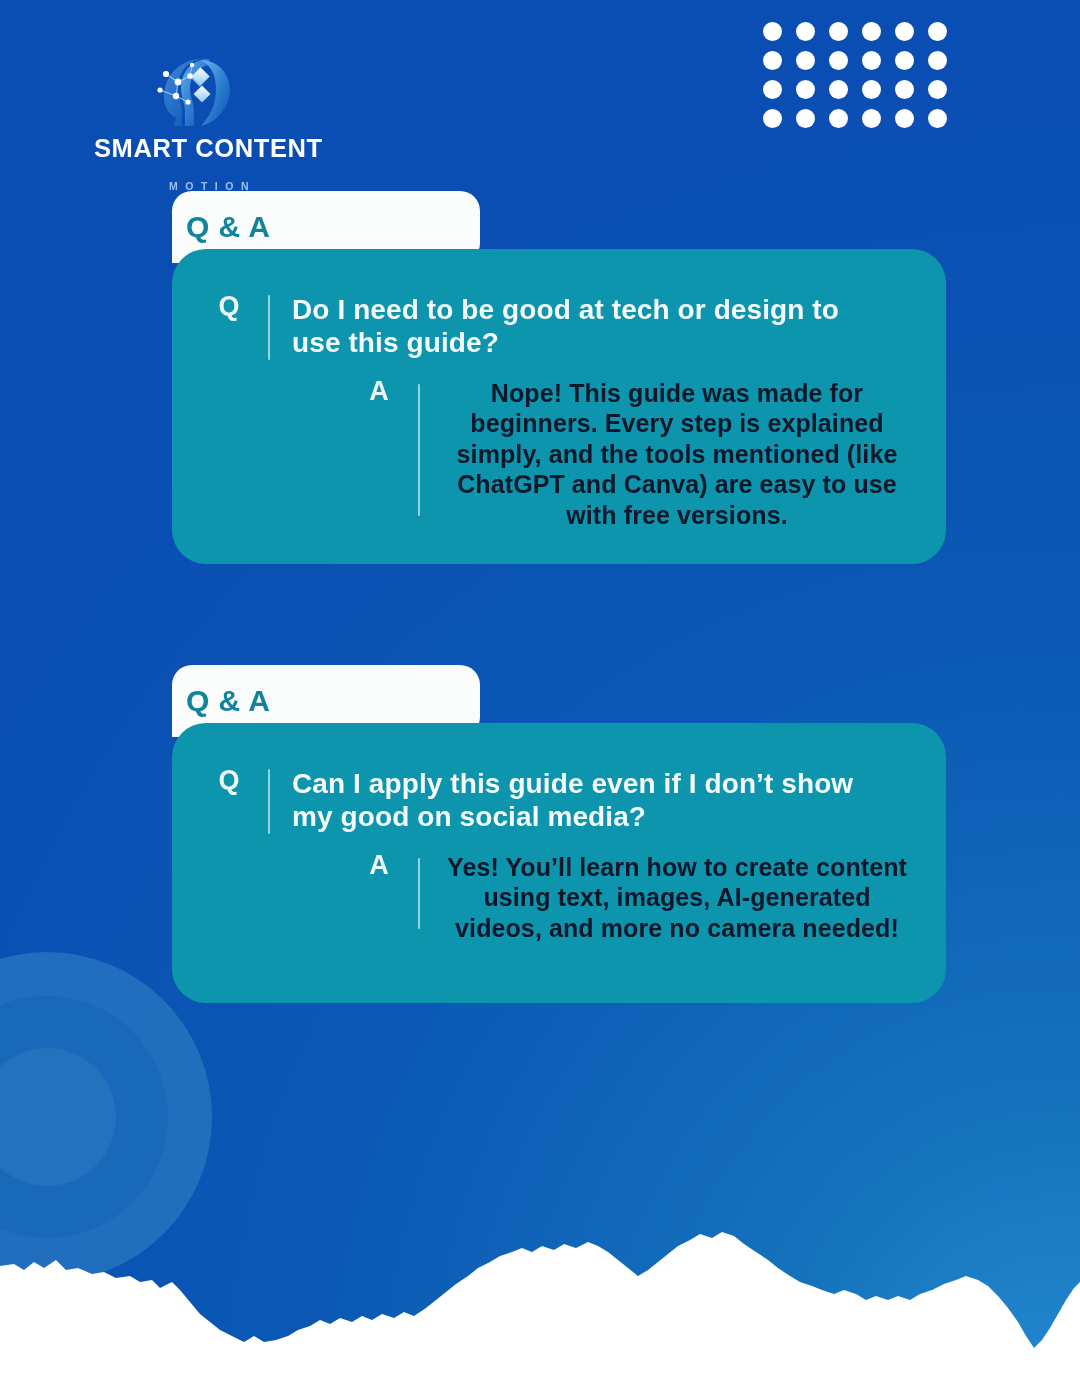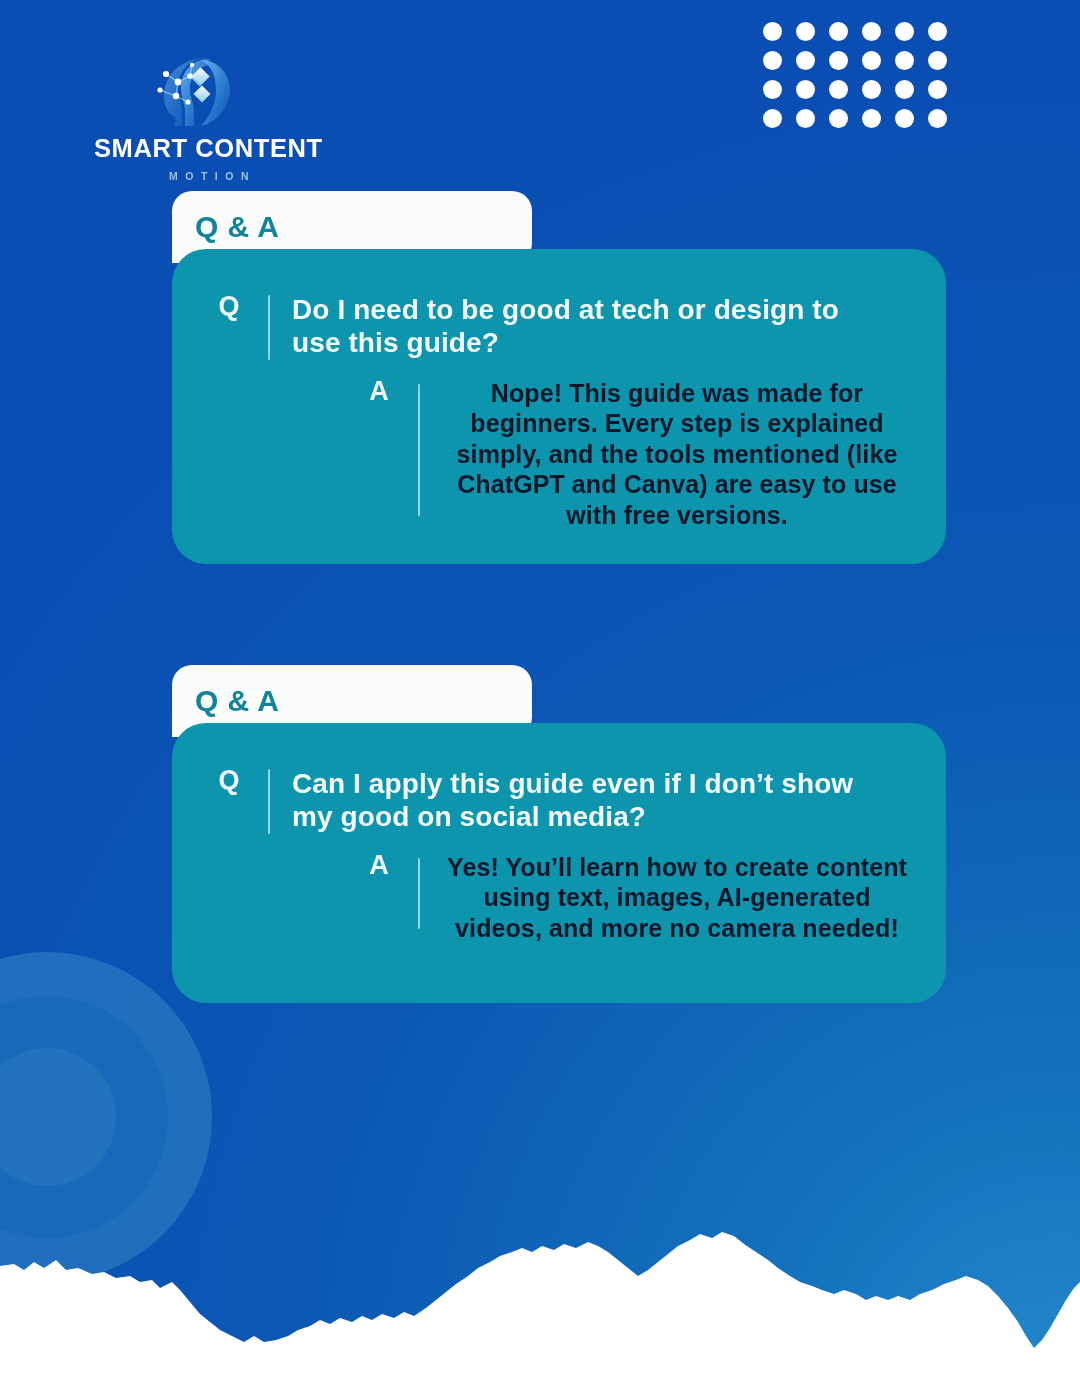--- a/index.html
+++ b/index.html
@@ -51,21 +51,21 @@
     text-align:left;
     line-height:1;
     white-space:nowrap;
   }
   .logo-sub {
     color:#9dc2e8;
     font-size:10.5px;
     font-weight:600;
     letter-spacing:7.5px;
     text-align:center;
-    margin-top:8px;
+    margin-top:18px;
     text-indent:7px;
   }
 
   
   .dot-grid {
     position:absolute; right:133px; top:22px;
     display:grid;
     grid-template-columns:repeat(6, 19px);
     grid-template-rows:repeat(4, 19px);
     gap:10px 14px;
@@ -73,27 +73,27 @@
   .dot { width:19px; height:19px; border-radius:50%; background:#ffffff; }
 
   
   .qa-block { position:absolute; left:172px; width:774px; }
   #qa-block-1 { top:191px; }
   #qa-block-2 { top:665px; }
 
   .qa-tab {
     position:relative;
     z-index:1;
-    width:360px;
+    width:308px;
     height:72px;
     background:#fbfcfc;
     border-radius:20px 20px 20px 0;
     display:flex;
     align-items:center;
-    padding-left:23px;
+    padding-left:14px;
     text-align:center;
   }
   .qa-tab-label {
     color:#11839b;
     font-size:30px;
     font-weight:700;
     letter-spacing:.4px;
   }
 
   .qa-card {

